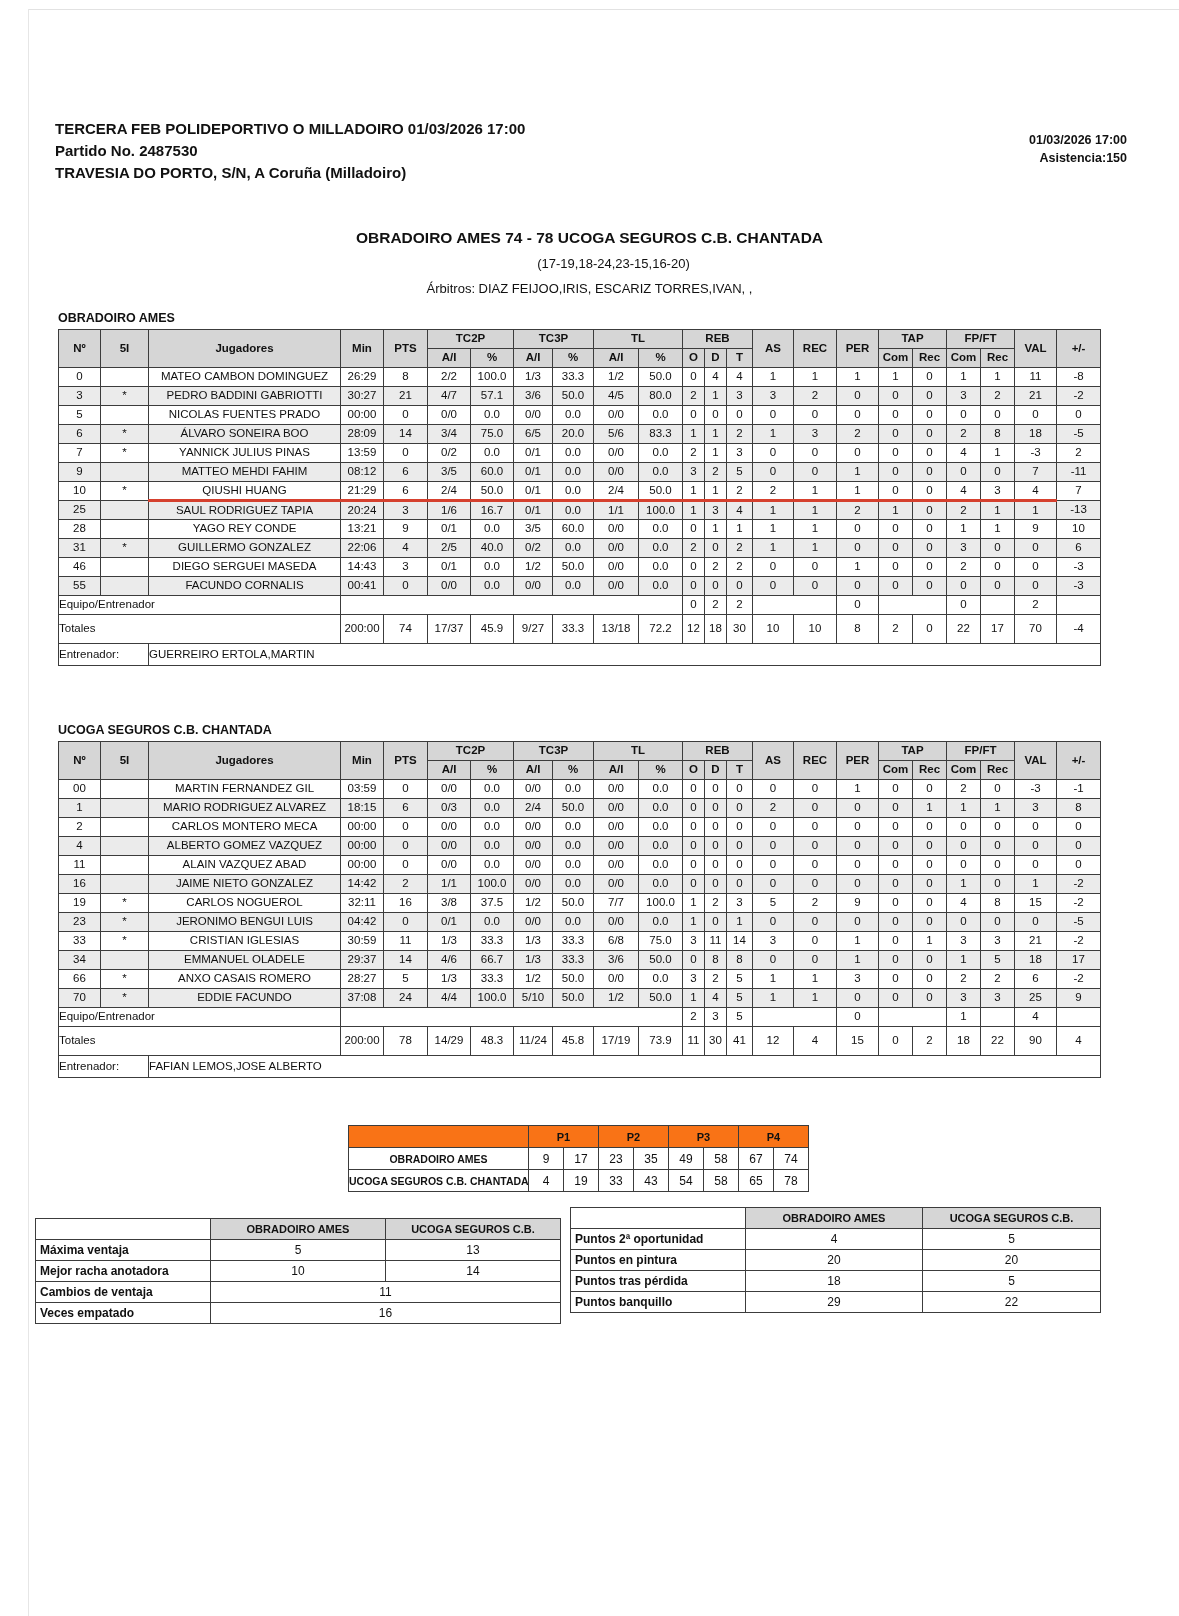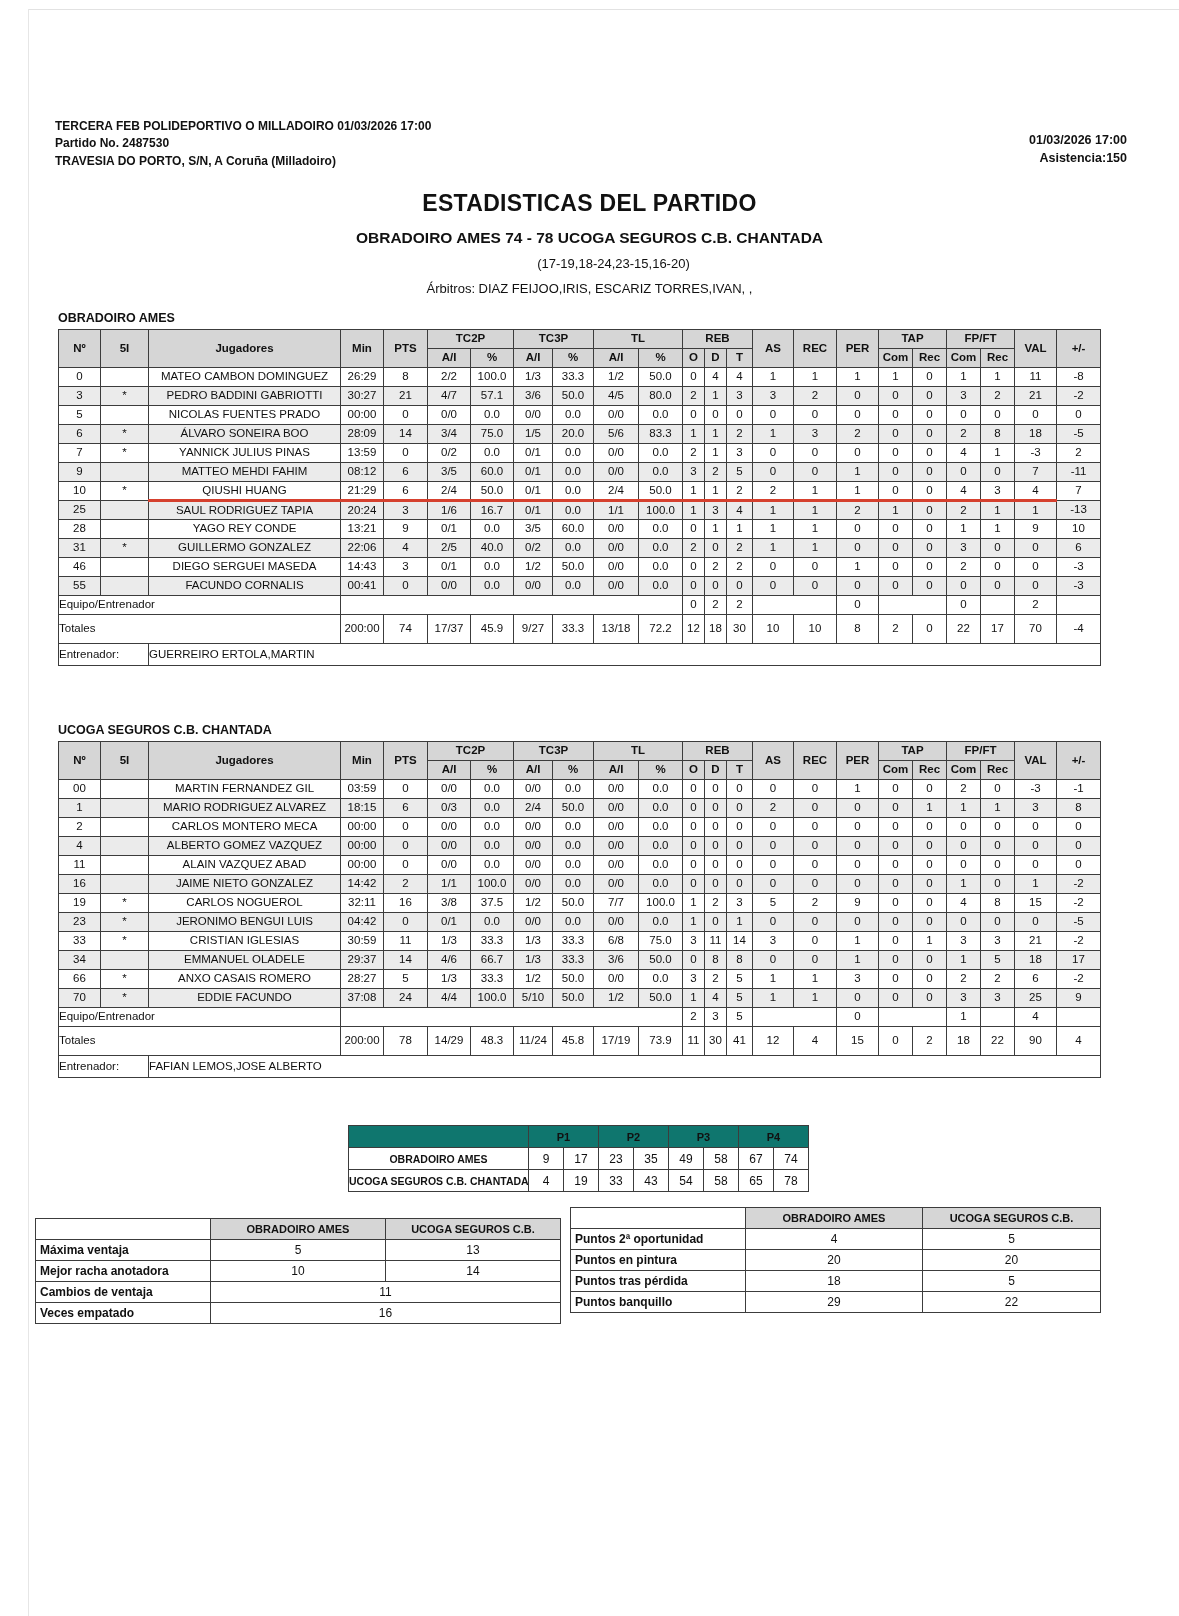--- a/index.html
+++ b/index.html
@@ -2,21 +2,21 @@
 <html><head>
 <meta charset="utf-8">
 <style>
   * { margin:0; padding:0; box-sizing:border-box; }
   html,body { background:#f2f2f2; }
   body { font-family:"Liberation Sans", sans-serif; color:#111; }
   .page { position:relative; width:1179px; height:1616px; background:#fff; margin:0 auto; overflow:hidden; }
   .edge-top { position:absolute; top:9px; left:28px; right:0; border-top:1px solid #e2e2e2; }
   .edge-left { position:absolute; top:9px; left:28px; bottom:0; border-left:1px solid #e6e6e6; }
 
-  .hdr-left { position:absolute; top:118px; left:55px; font-size:12px; font-weight:bold; line-height:1.45; }
+  .hdr-left { position:absolute; top:118px; left:55px; font-size:15px; font-weight:bold; line-height:1.45; }
   .hdr-right { position:absolute; top:131px; right:52px; font-size:12.5px; font-weight:bold; text-align:right; line-height:1.45; }
 
   .centerline { position:absolute; left:0; width:100%; text-align:center; }
   .title { top:190px; font-size:23px; font-weight:bold; letter-spacing:.3px; }
   .scoreline { top:229px; font-size:15.5px; font-weight:bold; }
   .qline { top:256px; font-size:13px;padding-left:48px; }
   .refline { top:281px; font-size:13px; }
 
   .team-section { position:absolute; left:58px; }
   .team1 { top:311px; }
@@ -30,21 +30,21 @@
   .stats thead th { background:#d6d6d6; font-weight:bold; }
   .stats tbody tr.alt td { background:#ebebeb; }
   .stats .left { text-align:left; padding-left:0; }
   .stats .equipo-row td { background:#fff; }
   .stats .totals-row td { background:#fff; font-weight:normal; height:29px; }
   .stats .coach-row td { background:#fff; height:22px; }
 
   .quarters { position:absolute; top:1125px; left:348px; }
   .qtable { table-layout:fixed; width:460px; }
   .qtable th, .qtable td { border:1px solid #3c3c3c; text-align:center; height:22px; overflow:hidden; white-space:nowrap; }
-  .qtable thead th { font-size:11px; font-weight:bold; background:#0f766e; }
+  .qtable thead th { font-size:11px; font-weight:bold; background:#f97316; }
   .qtable td.team { font-size:10.5px; font-weight:bold; }
   .qtable td.sc { font-size:12px; }
 
   .btable { table-layout:fixed; font-size:12px; }
   .btable th, .btable td { border:1px solid #3c3c3c; height:21px; overflow:hidden; white-space:nowrap; }
   .btable thead th { background:#d6d6d6; font-weight:bold; font-size:11px; text-align:center; }
   .btable thead th.blank { background:#fff; }
   .btable td.lbl { font-weight:bold; text-align:left; padding-left:4px; }
   .btable td.val { text-align:center; }
   .adv { position:absolute; top:1218px; left:35px; }
@@ -62,21 +62,20 @@
   <div class="hdr-left">
     <div>TERCERA FEB POLIDEPORTIVO O MILLADOIRO 01/03/2026 17:00</div>
     <div>Partido No. 2487530</div>
     <div>TRAVESIA DO PORTO, S/N, A Coruña (Milladoiro)</div>
   </div>
   <div class="hdr-right">
     <div>01/03/2026 17:00</div>
     <div>Asistencia:150</div>
   </div>
 
-  <div class="centerline title">ESTADISTICAS DEL PARTIDO</div>
   <div class="centerline scoreline">OBRADOIRO AMES 74 - 78 UCOGA SEGUROS C.B. CHANTADA</div>
   <div class="centerline qline">(17-19,18-24,23-15,16-20)</div>
   <div class="centerline refline">Árbitros: DIAZ FEIJOO,IRIS, ESCARIZ TORRES,IVAN, ,</div>
 
   <div class="team-section team1">
     <div class="team-label">OBRADOIRO AMES</div>
     <table class="stats">
       <colgroup>
         <col style="width:42px">
           <col style="width:48px">
@@ -214,21 +213,21 @@
             <td>0</td>
           </tr>
           <tr class="alt">
             <td>6</td>
             <td>*</td>
             <td>ÁLVARO SONEIRA BOO</td>
             <td>28:09</td>
             <td>14</td>
             <td>3/4</td>
             <td>75.0</td>
-            <td>1/5</td>
+            <td>6/5</td>
             <td>20.0</td>
             <td>5/6</td>
             <td>83.3</td>
             <td>1</td>
             <td>1</td>
             <td>2</td>
             <td>1</td>
             <td>3</td>
             <td>2</td>
             <td>0</td>

